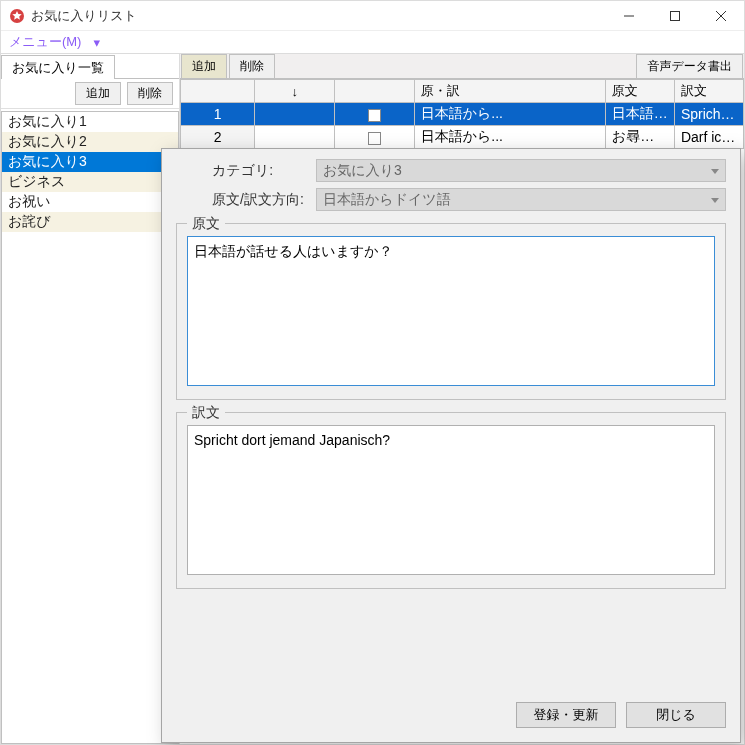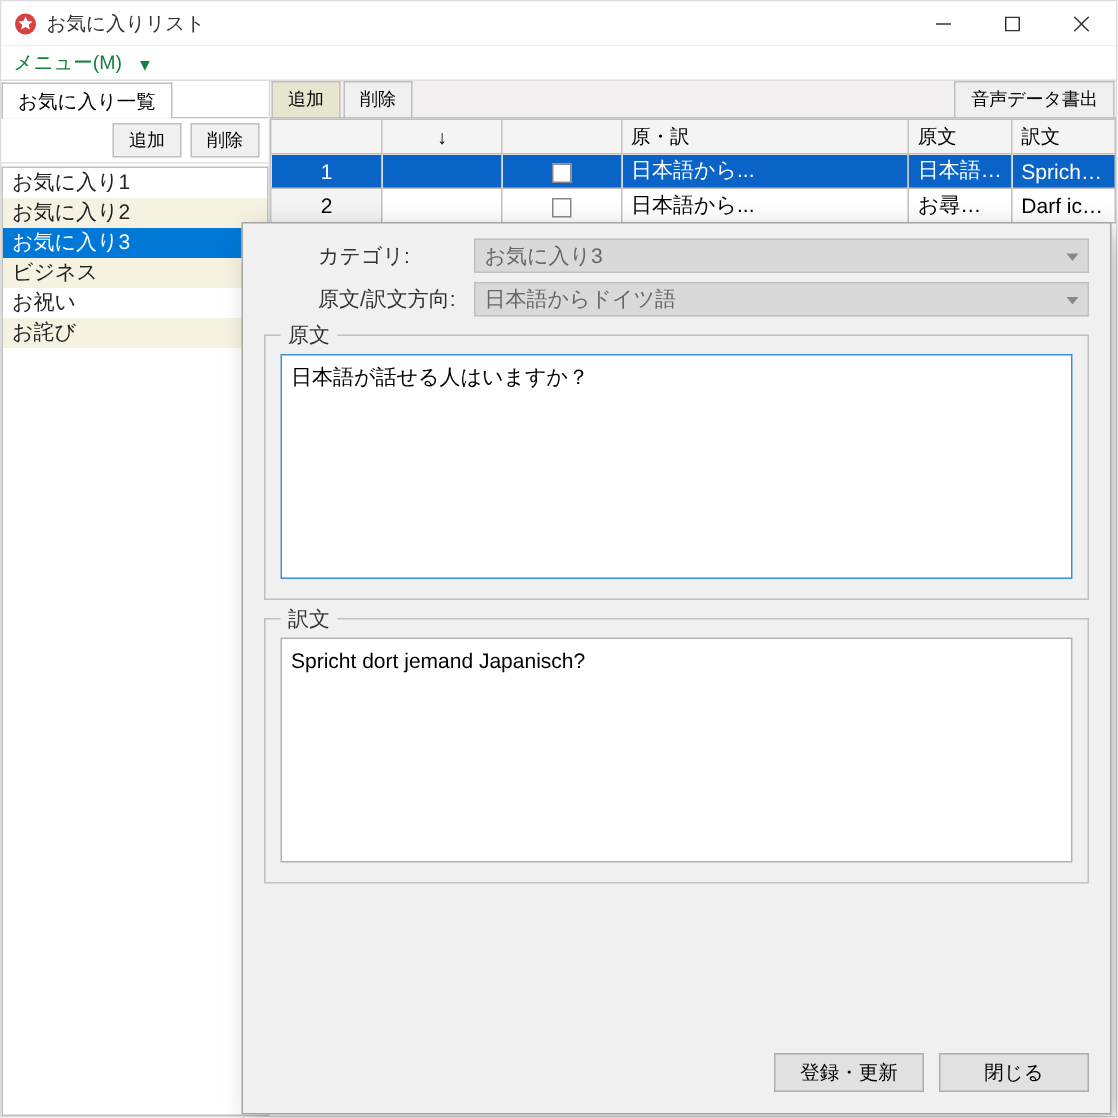--- a/index.html
+++ b/index.html
@@ -8,21 +8,21 @@
 
 .main-window { width: 745px; height: 745px; border: 1px solid #dcdcdc; background: #fff; position: relative; }
 .titlebar { height: 30px; display: flex; align-items: center; padding: 0 0 0 8px; background: #fff; border-bottom: 1px solid #eee; justify-content: space-between; }
 .titlebar-left { display: flex; align-items: center; gap: 6px; }
 .titlebar-icon { width: 16px; height: 16px; }
 .titlebar-text { color: #333; }
 .win-controls { display: flex; }
 .win-btn { width: 46px; height: 30px; display: flex; align-items: center; justify-content: center; color: #666; }
 
 .menubar { height: 22px; padding: 2px 8px; background: #fff; }
-.menubar-item { font-size: 13px; color: #15803d; display: inline-flex; align-items: center; gap: 12px; }
+.menubar-item { font-size: 13px; color: #8b5cf6; display: inline-flex; align-items: center; gap: 12px; }
 
 .content { display: flex; border-top: 1px solid #dcdcdc; height: calc(100% - 52px); }
 
 
 .sidebar { width: 179px; border-right: 1px solid #dcdcdc; display: flex; flex-direction: column; }
 .tab-header { height: 25px; display: flex; border-bottom: 1px solid #c0c0c0; background: #fff; }
 .tab-header-item { padding: 3px 10px; border: 1px solid #c0c0c0; border-bottom: none; background: #fff; position: relative; top: 1px; }
 .sidebar-toolbar { height: 30px; display: flex; justify-content: flex-end; align-items: center; gap: 6px; padding: 3px 6px; background: #fff; border-bottom: 1px solid #e0e0e0; }
 .tb-btn { border: 1px solid #c0c0c0; background: #f0f0f0; padding: 2px 10px; font-size: 12px; }
 .fav-list { flex: 1; overflow: auto; border: 1px solid #c0c0c0; margin: 2px 0 0 0; background: #fff; }

